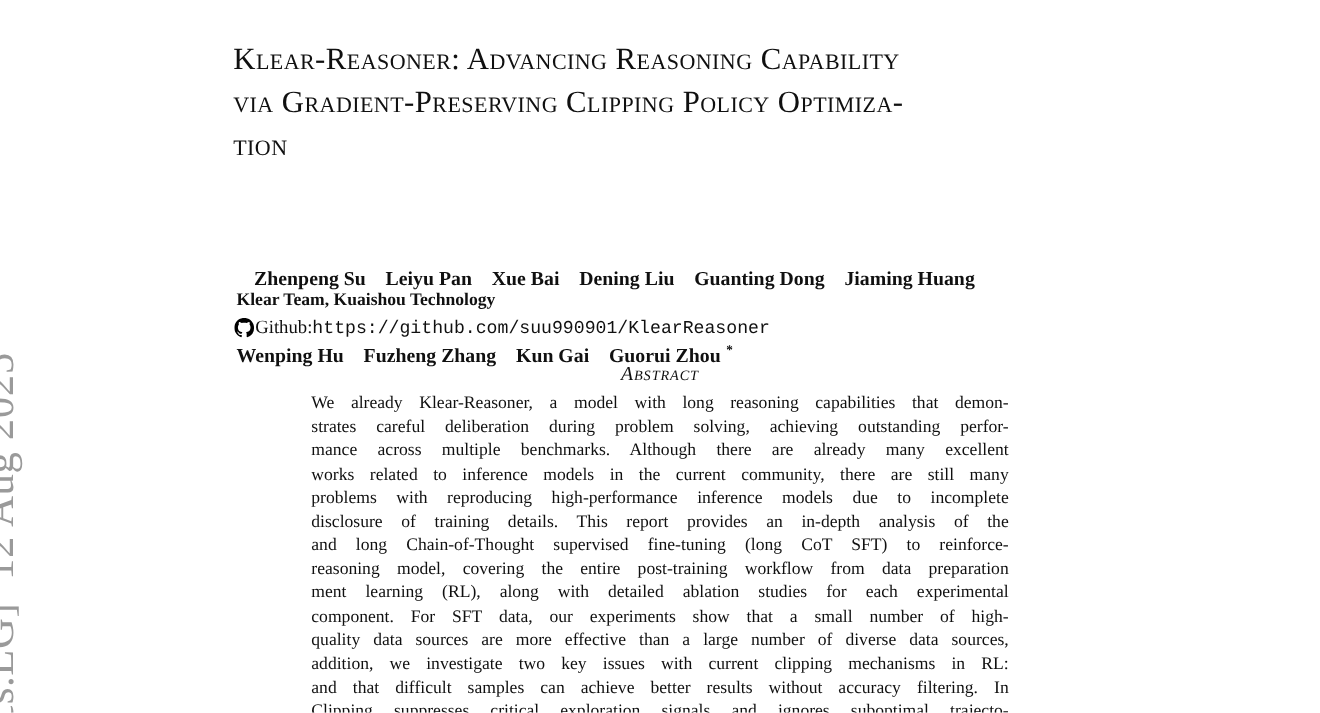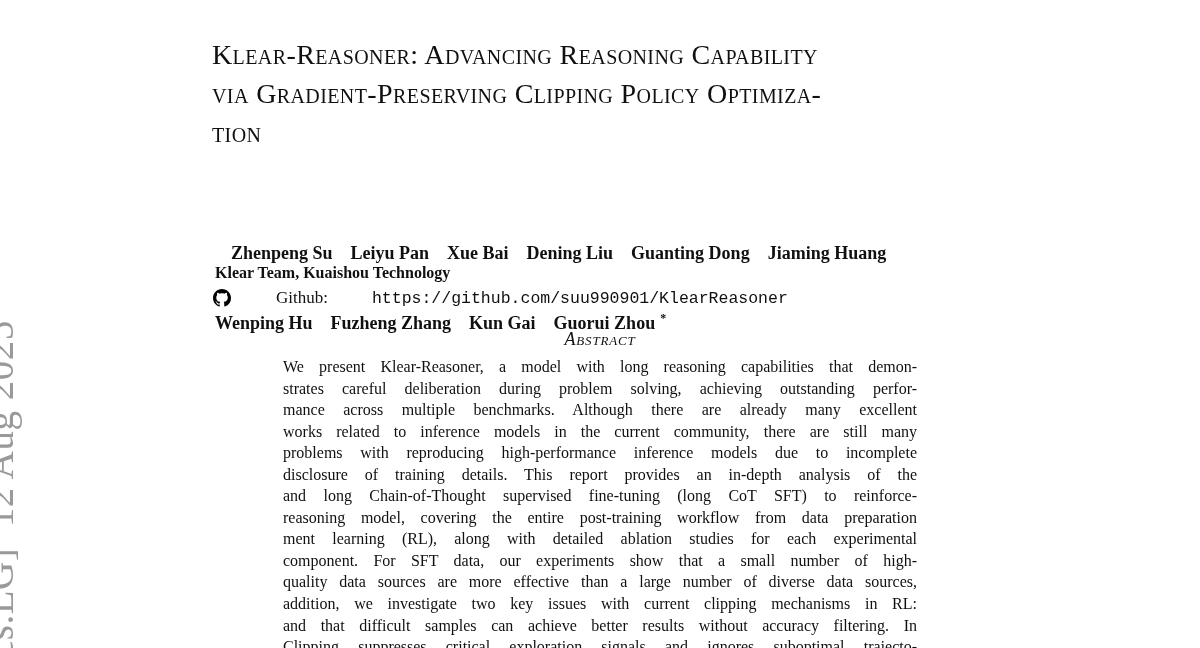--- a/index.html
+++ b/index.html
@@ -31,21 +31,21 @@
   .author-row.indent { padding-left:16px; }
   .fn-sup { font-size:12px; margin-left:5px; font-weight:bold; }
   
   .affiliation {
     position:absolute; left:215px; top:264px;
     font-weight:bold; font-size:16px; color:#101010;
   }
   
   .github-row {
     position:absolute; left:213px; top:288px;
-    display:flex; align-items:center; font-size:17px; color:#101010;gap:44px;
+    display:flex; align-items:center; font-size:17px; color:#101010;
   }
   .github-row svg { display:block; margin-right:1px; }
   .github-url {
     font-family:"Liberation Mono","DejaVu Sans Mono",monospace;
     font-size:16.5px;
   }
   
   .abstract-heading {
     position:absolute; left:283px; top:329px; width:634px;
     text-align:center; font-variant:small-caps;
@@ -86,21 +86,21 @@
         <path fill="#000000" d="M8 0C3.58 0 0 3.58 0 8c0 3.54 2.29 6.53 5.47 7.59.4.07.55-.17.55-.38 0-.19-.01-.82-.01-1.49-2.01.37-2.53-.49-2.69-.94-.09-.23-.48-.94-.82-1.13-.28-.15-.68-.52-.01-.53.63-.01 1.08.58 1.23.82.72 1.21 1.87.87 2.33.66.07-.52.28-.87.51-1.07-1.78-.2-3.64-.89-3.64-3.95 0-.87.31-1.59.82-2.15-.08-.2-.36-1.02.08-2.12 0 0 .67-.21 2.2.82.64-.18 1.32-.27 2-.27s1.36.09 2 .27c1.53-1.04 2.2-.82 2.2-.82.44 1.1.16 1.92.08 2.12.51.56.82 1.27.82 2.15 0 3.07-1.87 3.75-3.65 3.95.29.25.54.73.54 1.48 0 1.07-.01 1.93-.01 2.2 0 .21.15.46.55.38A8.01 8.01 0 0 0 16 8c0-4.42-3.58-8-8-8z"></path>
       </svg>
     </span>
     <span class="github-label">Github:</span>
       <span class="github-url">https://github.com/suu990901/KlearReasoner</span>
   </div>
 
   <div class="abstract-heading">Abstract</div>
 
   <div class="abstract-body">
-      <div class="abstract-line">We present Klear-Reasoner, a model with long reasoning capabilities that demon-</div>
+      <div class="abstract-line">We already Klear-Reasoner, a model with long reasoning capabilities that demon-</div>
       <div class="abstract-line">strates careful deliberation during problem solving, achieving outstanding perfor-</div>
       <div class="abstract-line">mance across multiple benchmarks.  Although there are already many excellent</div>
       <div class="abstract-line">works related to inference models in the current community, there are still many</div>
       <div class="abstract-line">problems with reproducing high-performance inference models due to incomplete</div>
       <div class="abstract-line">disclosure of training details.  This report provides an in-depth analysis of the</div>
       <div class="abstract-line">and long Chain-of-Thought supervised fine-tuning (long CoT SFT) to reinforce-</div>
       <div class="abstract-line">reasoning model, covering the entire post-training workflow from data preparation</div>
       <div class="abstract-line">ment learning (RL), along with detailed ablation studies for each experimental</div>
       <div class="abstract-line">component.  For SFT data, our experiments show that a small number of high-</div>
       <div class="abstract-line">quality data sources are more effective than a large number of diverse data sources,</div>

